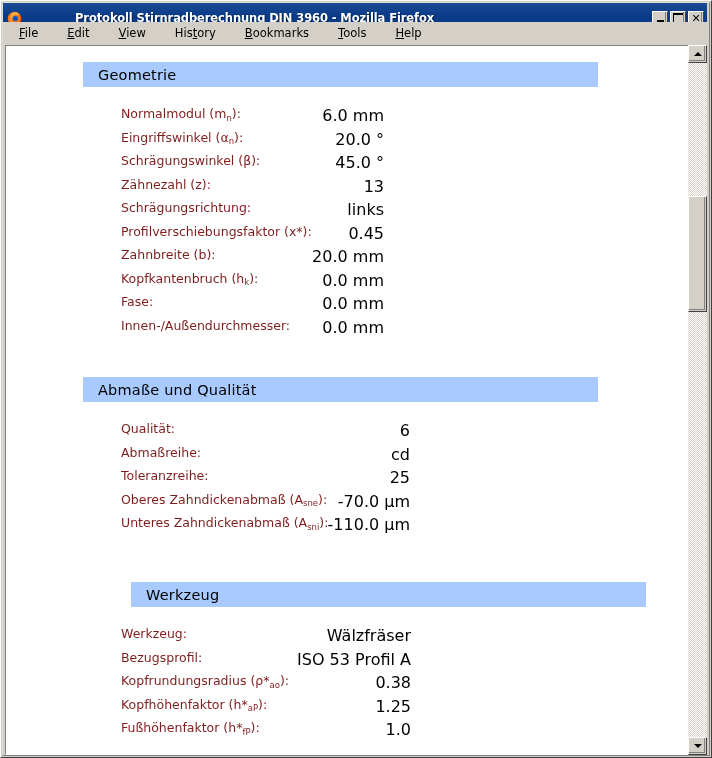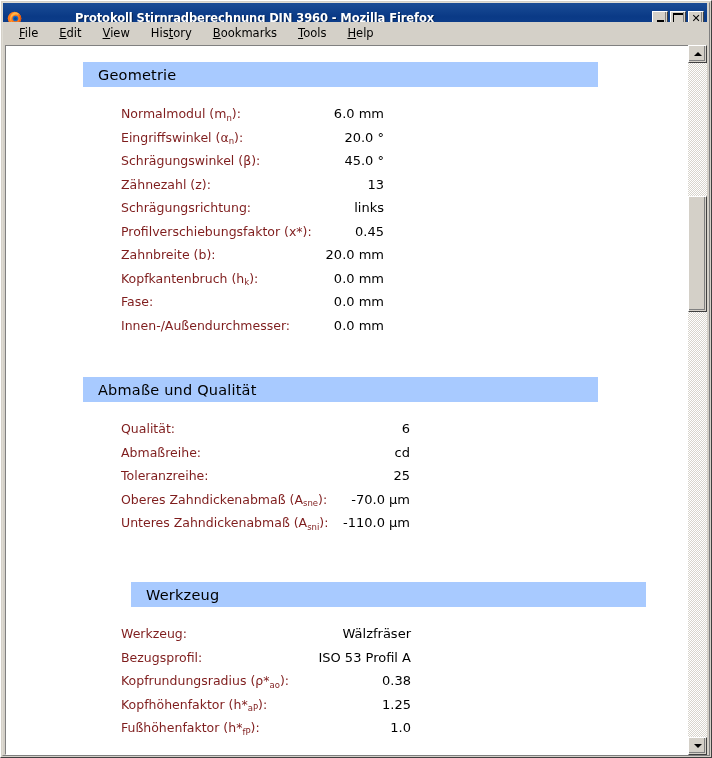--- a/index.html
+++ b/index.html
@@ -111,20 +111,21 @@
 
   
   #menubar {
     position: absolute;
     left: 2px; top: 21px;
     width: 704px; height: 22px;
     background: #d4d0c8;
     display: flex;
     align-items: center;
     padding-left: 16px;
+    gap: 8px;
   }
   .menu-item {
     font-size: 11.5px;
     color: #000000;
     font-family: "DejaVu Sans", sans-serif;
     margin-right: 21px;
     cursor: default;
     white-space: nowrap;
   }
   .menu-item u { text-decoration: underline; }
@@ -180,21 +181,21 @@
     top: 0;
     font-size: 12.5px;
     color: #7f1d1d;
     font-family: "DejaVu Sans", sans-serif;
     white-space: nowrap;
   }
   .row .val {
     position: absolute;
     top: 0;
     text-align: right;
-    font-size: 13px;
+    font-size: 16px;
     color: #000000;
     font-family: "DejaVu Sans", sans-serif;
     white-space: nowrap;
   }
   
   .sec-geo .row .val   { left: 240px; width: 138px; }
   .sec-abm .row .val   { left: 260px; width: 144px; }
   .sec-wkz .row .val   { left: 260px; width: 145px; }
 
   sub { font-size: 8.5px; vertical-align: baseline; position: relative; top: 2.5px; }

